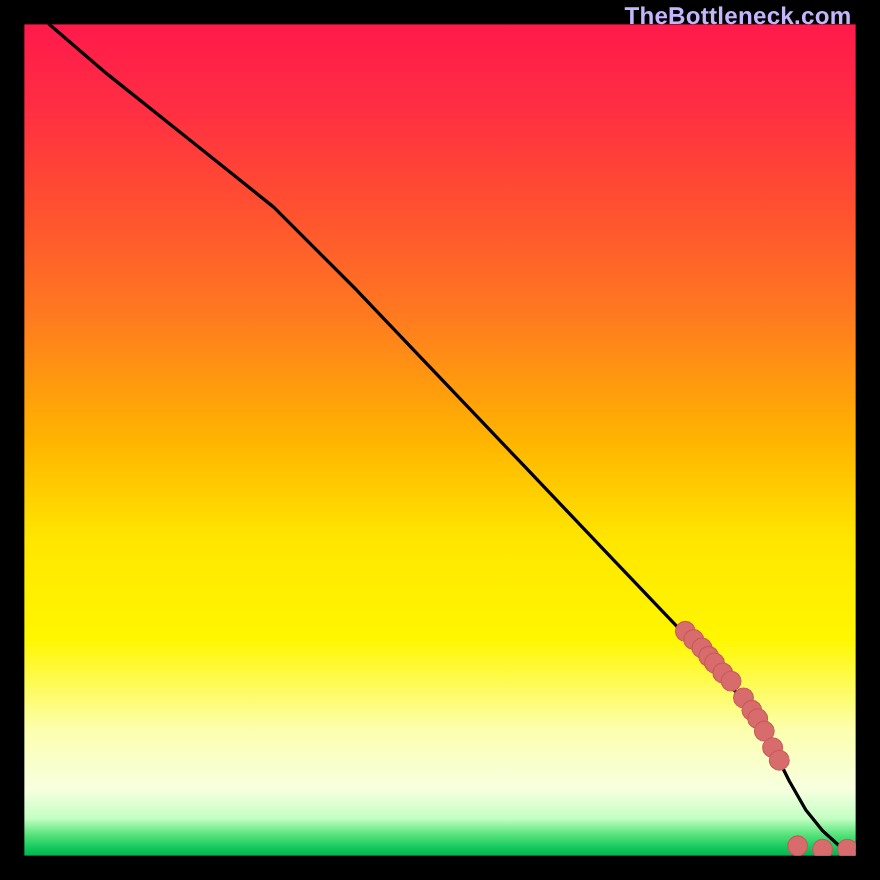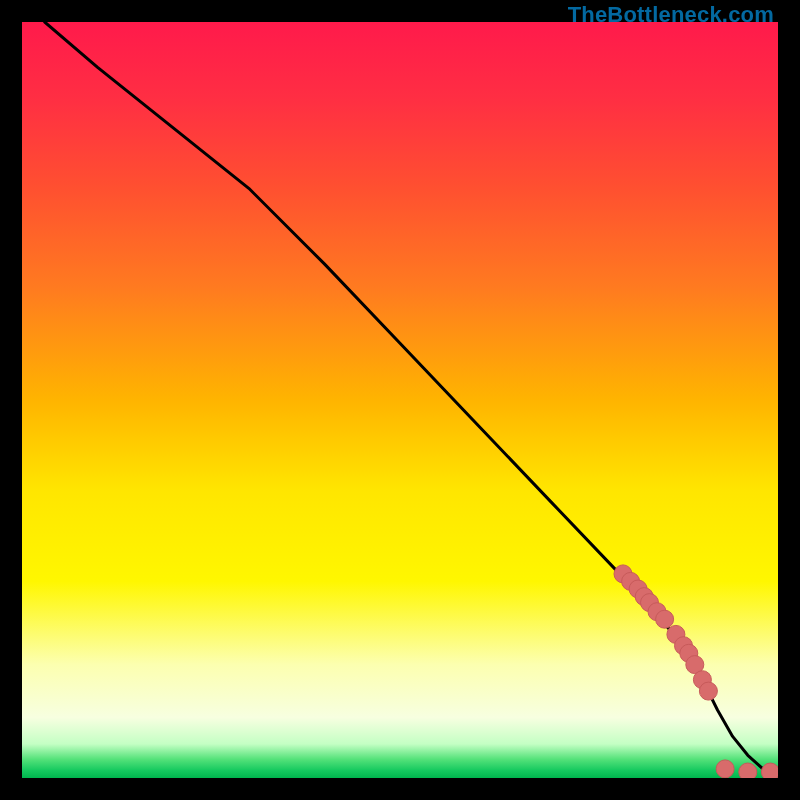--- a/index.html
+++ b/index.html
@@ -25,21 +25,21 @@
     top: 0;
     width: 756px;
     height: 756px;
   }
   .watermark {
     position: absolute;
     top: 2px;
     right: 26px;
     font-size: 22px;
     font-weight: 600;
-    color: #0369a1;
+    color: #c4b5fd;
     letter-spacing: 0.2px;
     user-select: none;
   }
 </style>
 </head>
 <body>
 
 <div class="frame">
   <svg class="plot" viewBox="0 0 756 756" preserveAspectRatio="none">
     <defs>

